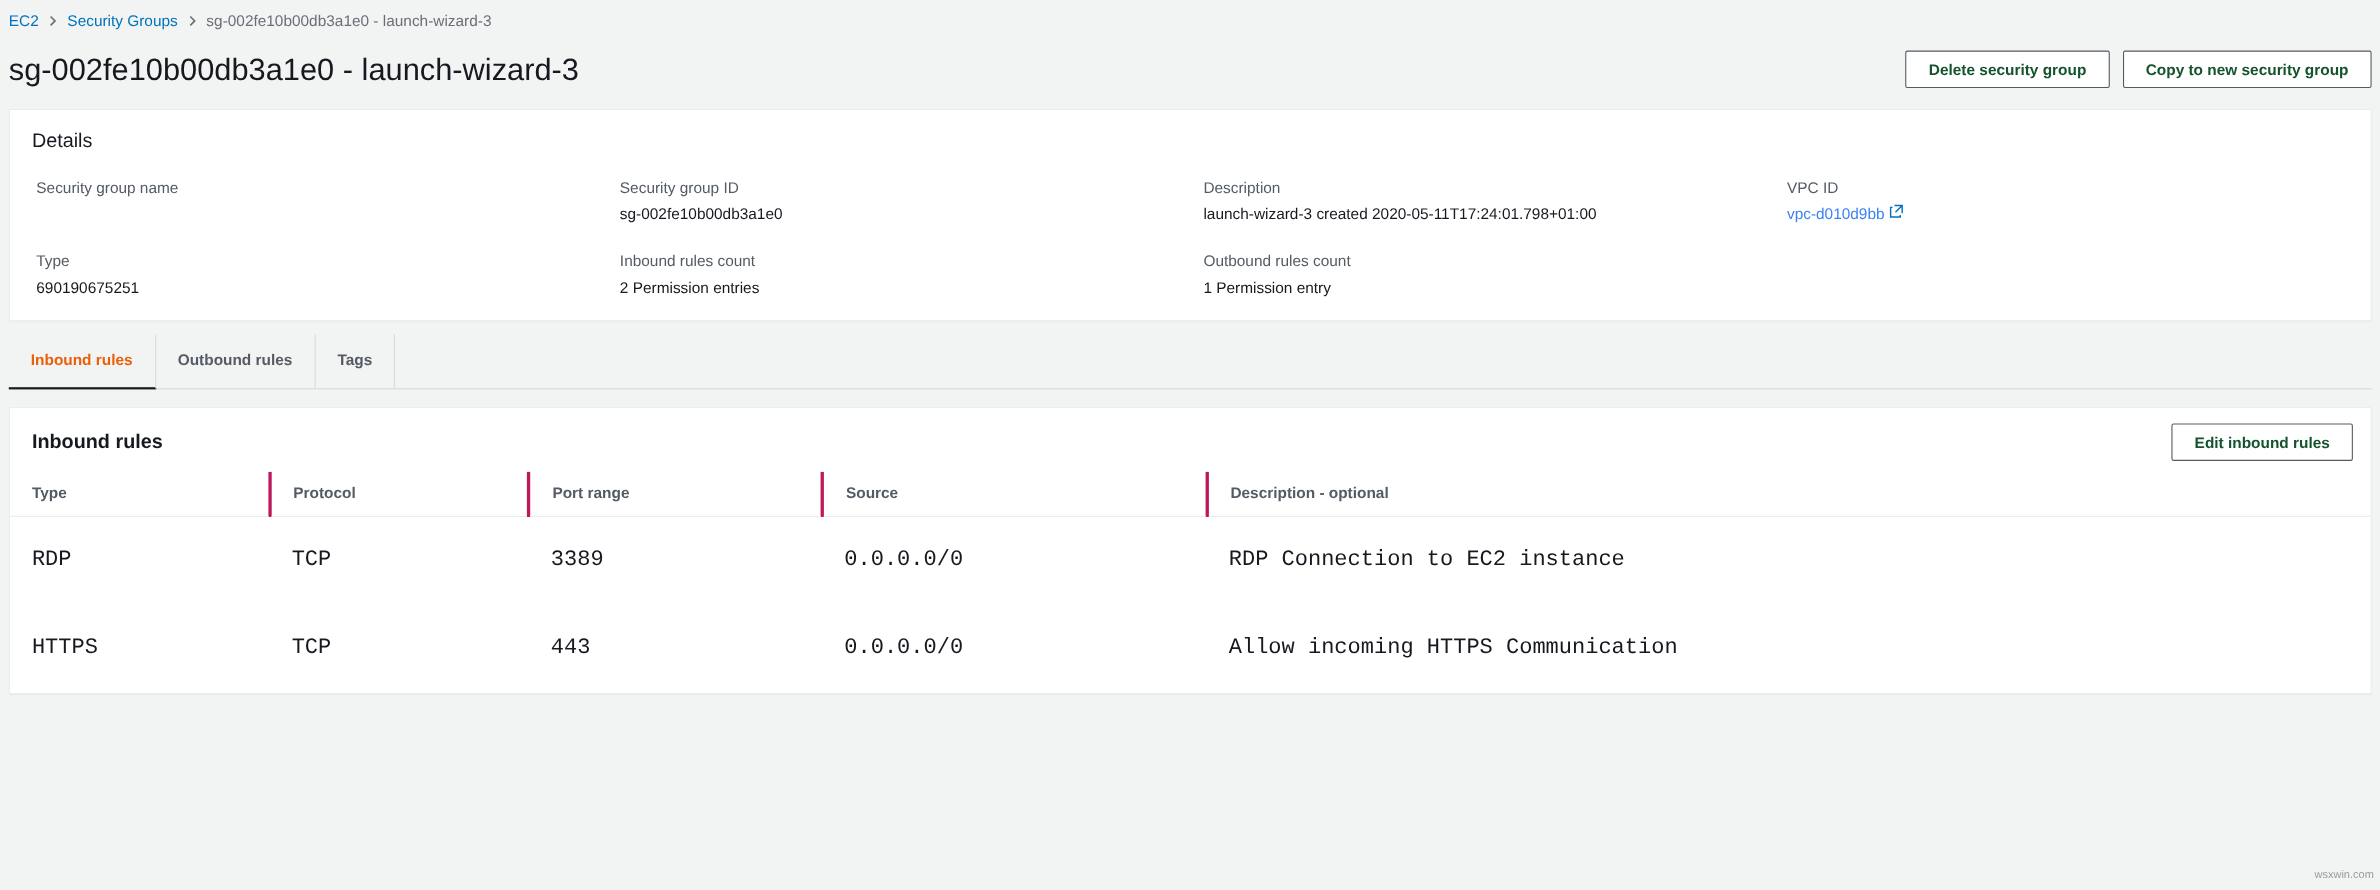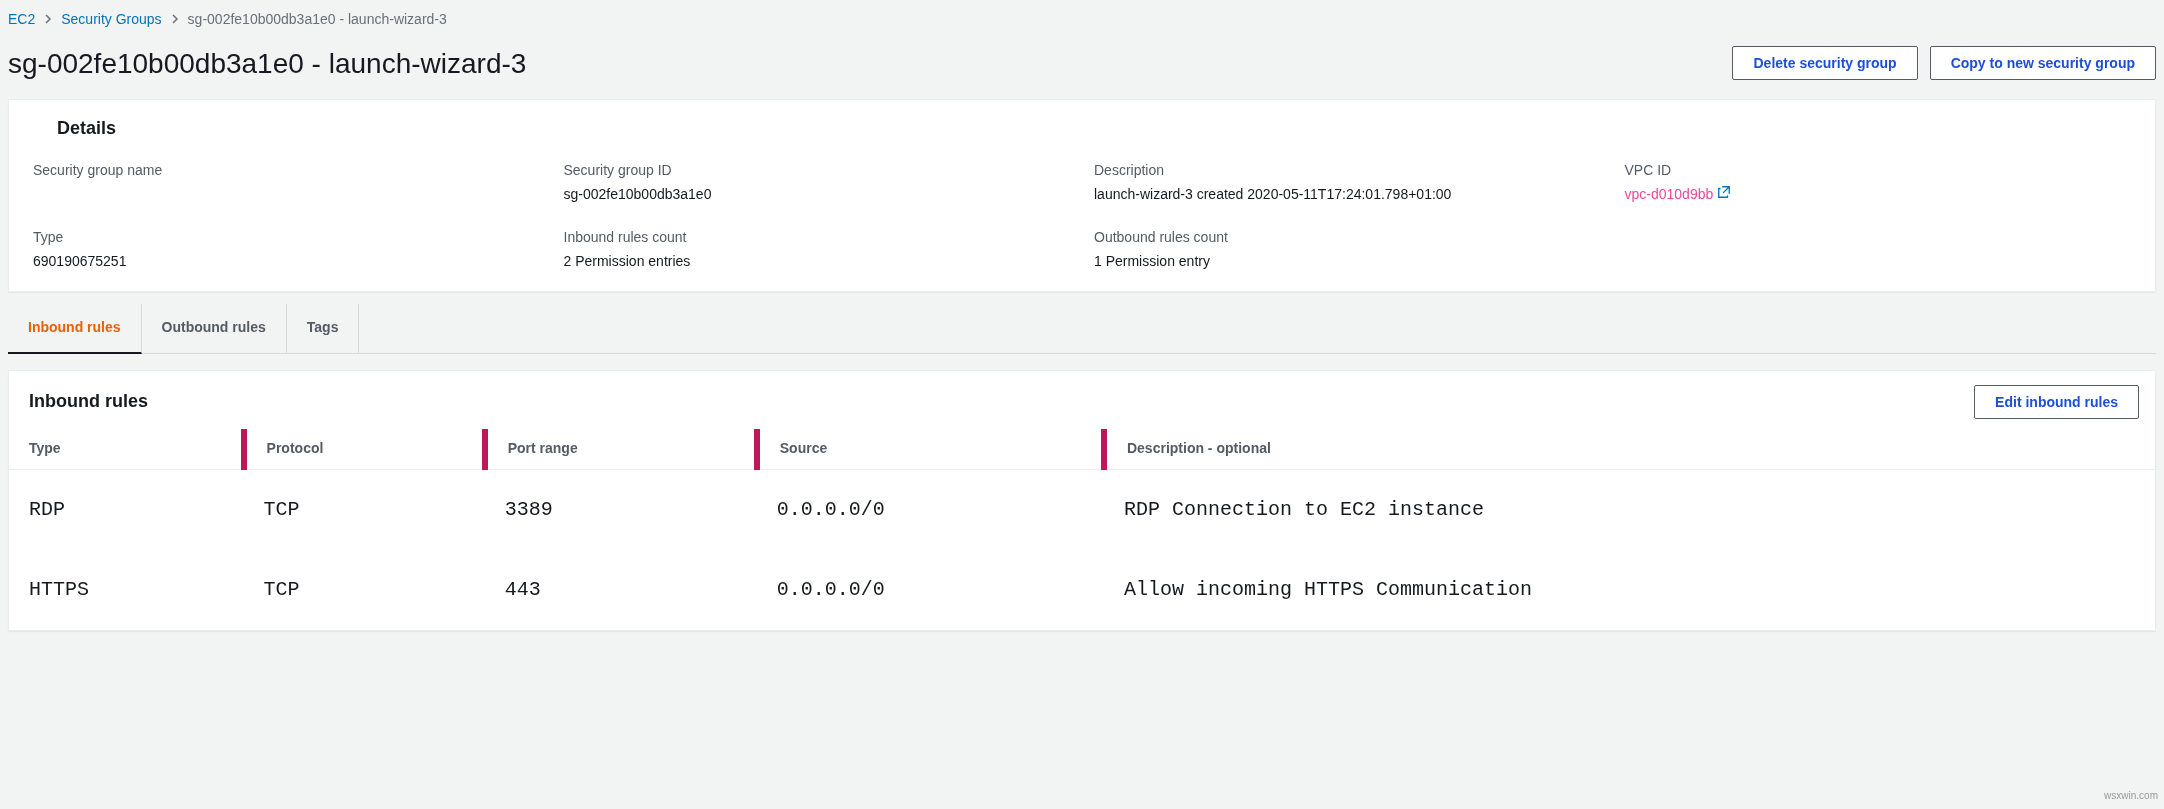--- a/index.html
+++ b/index.html
@@ -32,45 +32,44 @@
     color: #16191f;
   }
   .actions { display: flex; gap: 12px; }
   .btn {
     background: #fff;
     border: 1px solid #545b64;
     border-radius: 2px;
     padding: 8px 20px;
     font-size: 14px;
     font-weight: 700;
-    color: #1d4ed8;
+    color: #14532d;
     cursor: pointer;
     font-family: inherit;
   }
   .panel {
     background: #fff;
     margin: 0 8px 12px 8px;
     border: 1px solid #eaeded;
     box-shadow: 0 1px 1px rgba(0,0,0,0.05);
   }
   .panel-title {
     font-size: 18px;
-    font-weight: 700;
+    font-weight: 400;
     padding: 16px 20px 8px 20px;
-    margin-left: 28px;
   }
   .details-grid {
     display: grid;
     grid-template-columns: repeat(4, 1fr);
     gap: 24px 20px;
     padding: 12px 20px 20px 24px;
   }
   .field-label { color: #545b64; font-size: 14px; margin-bottom: 4px; }
   .field-value { color: #16191f; font-size: 14px; }
-  .field-value a { color: #ec4899; text-decoration: none; display: inline-flex; align-items: center; gap: 4px; }
+  .field-value a { color: #3b82f6; text-decoration: none; display: inline-flex; align-items: center; gap: 4px; }
   .ext-icon { display: inline-block; }
   .tabs {
     display: flex;
     margin: 0 8px;
     border-bottom: 1px solid #d5dbdb;
     background: #f2f3f3;
   }
   .tab {
     padding: 14px 20px;
     font-size: 14px;
@@ -100,21 +99,21 @@
   .rules-title { font-size: 18px; font-weight: 700; }
   table { width: 100%; border-collapse: collapse; }
   thead th {
     text-align: left;
     font-weight: 700;
     font-size: 14px;
     color: #545b64;
     border-bottom: 1px solid #eaeded;
     padding: 10px 20px;
   }
-  thead th + th { border-left: 6px solid #be185d; }
+  thead th + th { border-left: 3px solid #be185d; }
   tbody td {
     padding: 26px 20px;
     font-size: 20px;
     color: #16191f;
     font-family: Liberation Mono, monospace;
   }
   .watermark {
     position: fixed;
     right: 6px;
     bottom: 6px;

